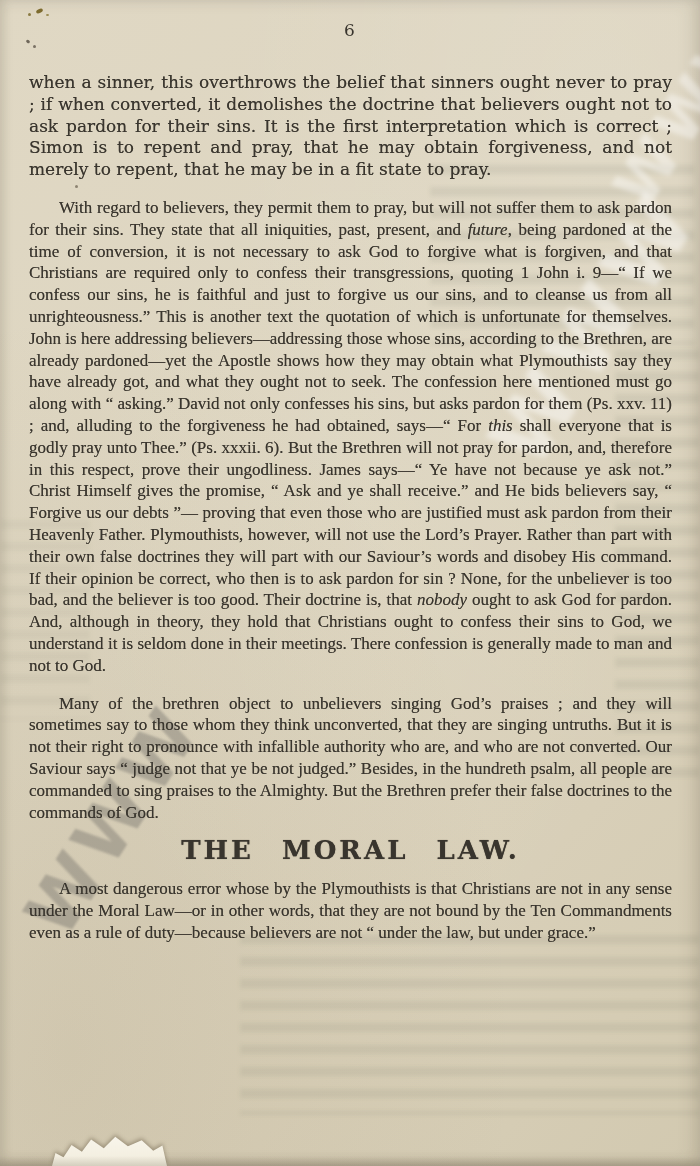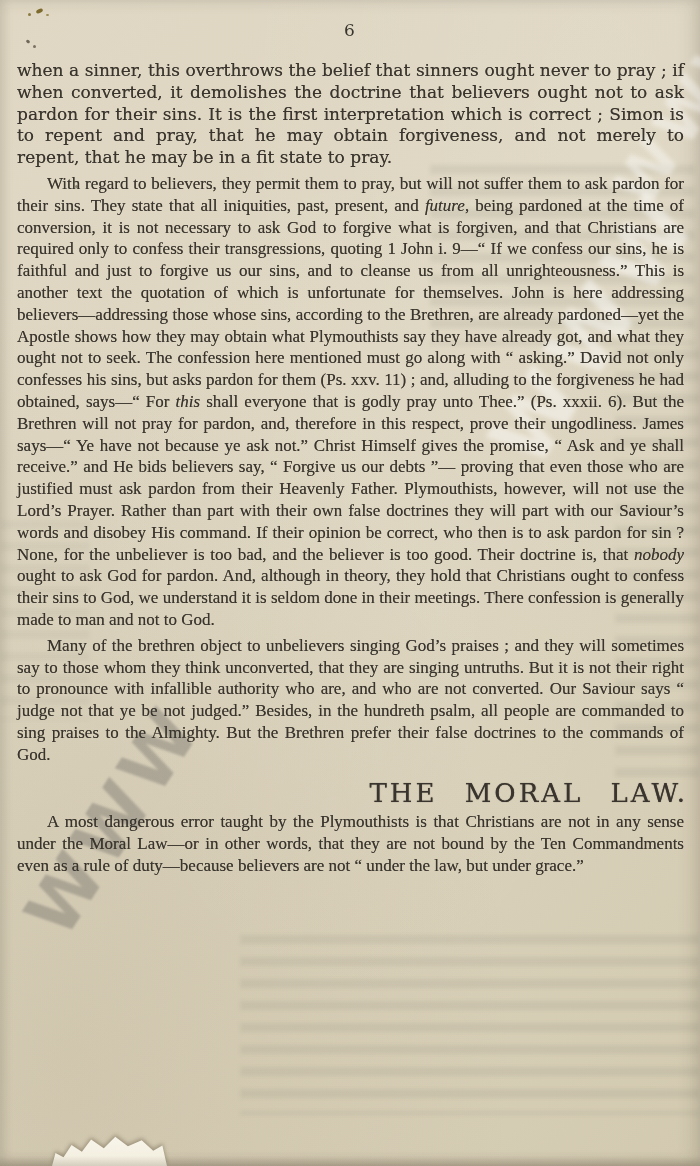--- a/index.html
+++ b/index.html
@@ -24,26 +24,26 @@
   .page-number{
     position:absolute;top:20px;left:0;width:100%;
     text-align:center;font-size:17px;letter-spacing:1px;
   }
   .content{
     position:absolute;left:13px;right:12px;top:56px;
     font-size:17px;line-height:21.8px;
     text-align:justify;
     text-shadow:0 0 0.6px rgba(55,50,40,0.65);
   }
-  .content p{margin:4px;}
+  .content p{margin:16px;}
   .content p.indent{text-indent:30px;font-family:Liberation Serif, serif;}
   .it{font-style:italic;}
   .section-heading{
-    text-align:right;
-    font-weight:normal;
+    text-align:center;
+    font-weight:bold;
     font-size:26px;
     letter-spacing:3px;
     word-spacing:16px;
     margin:17px 0 7px 0;
     text-shadow:0 0 0.8px rgba(40,35,28,0.8);
   }
   
   .bleed{
     position:absolute;
     background:repeating-linear-gradient(180deg,
@@ -135,21 +135,21 @@
   <div class="watermark wm-white-1">WWW</div>
   <div class="watermark wm-gray">WWW</div>
 
   <div class="page-number">6</div>
 
   <div class="content">
     <p><span>when a sinner, this overthrows the belief that sinners ought never to pray ; if when converted, it demolishes the doctrine that believers ought not to ask pardon for their sins.  It is the first interpretation which is correct ; Simon is to repent and pray, that he may obtain forgiveness, and not merely to repent, that he may be in a fit state to pray.</span></p>
     <p class="indent"><span>With regard to believers, they permit them to pray, but will not suffer them to ask pardon for their sins.  They state that all iniquities, past, present, and </span><span class="it">future</span><span>, being pardoned at the time of conversion, it is not necessary to ask God to forgive what is forgiven, and that Christians are required only to confess their transgressions, quoting 1 John i. 9—“ If we confess our sins, he is faithful and just to forgive us our sins, and to cleanse us from all unrighteousness.”  This is another text the quotation of which is unfortunate for themselves.  John is here addressing believers—addressing those whose sins, according to the Brethren, are already pardoned—yet the Apostle shows how they may obtain what Plymouthists say they have already got, and what they ought not to seek.  The confession here mentioned must go along with “ asking.”  David not only confesses his sins, but asks pardon for them (Ps. xxv. 11) ; and, alluding to the forgiveness he had obtained, says—“ For </span><span class="it">this</span><span> shall everyone that is godly pray unto Thee.”  (Ps. xxxii. 6).  But the Brethren will not pray for pardon, and, therefore in this respect, prove their ungodliness.  James says—“ Ye have not because ye ask not.”  Christ Himself gives the promise, “ Ask and ye shall receive.” and He bids believers say, “ Forgive us our debts ”— proving that even those who are justified must ask pardon from their Heavenly Father.  Plymouthists, however, will not use the Lord’s Prayer.  Rather than part with their own false doctrines they will part with our Saviour’s words and disobey His command.  If their opinion be correct, who then is to ask pardon for sin ?  None, for the unbeliever is too bad, and the believer is too good.  Their doctrine is, that </span><span class="it">nobody</span><span> ought to ask God for pardon.  And, although in theory, they hold that Christians ought to confess their sins to God, we understand it is seldom done in their meetings.  There confession is generally made to man and not to God.</span></p>
     <p class="indent"><span>Many of the brethren object to unbelievers singing God’s praises ; and they will sometimes say to those whom they think unconverted, that they are singing untruths.  But it is not their right to pronounce with infallible authority who are, and who are not converted.  Our Saviour says “ judge not that ye be not judged.”  Besides, in the hundreth psalm, all people are commanded to sing praises to the Almighty.  But the Brethren prefer their false doctrines to the commands of God.</span></p>
     <h2 class="section-heading">THE  MORAL  LAW.</h2>
-    <p class="indent"><span>A most dangerous error taught by the Plymouthists is that Christians are not in any sense under the Moral Law—or in other words, that they are not bound by the Ten Commandments even as a rule of duty—because believers are not “ under the law, but under grace.”</span></p>
+    <p class="indent"><span>A most dangerous error whose by the Plymouthists is that Christians are not in any sense under the Moral Law—or in other words, that they are not bound by the Ten Commandments even as a rule of duty—because believers are not “ under the law, but under grace.”</span></p>
   </div>
 
   <div class="torn-wrap">
     <div class="torn"></div>
   </div>
 
   <div class="bottom-shade"></div>
 </div>
 
 </body></html>

